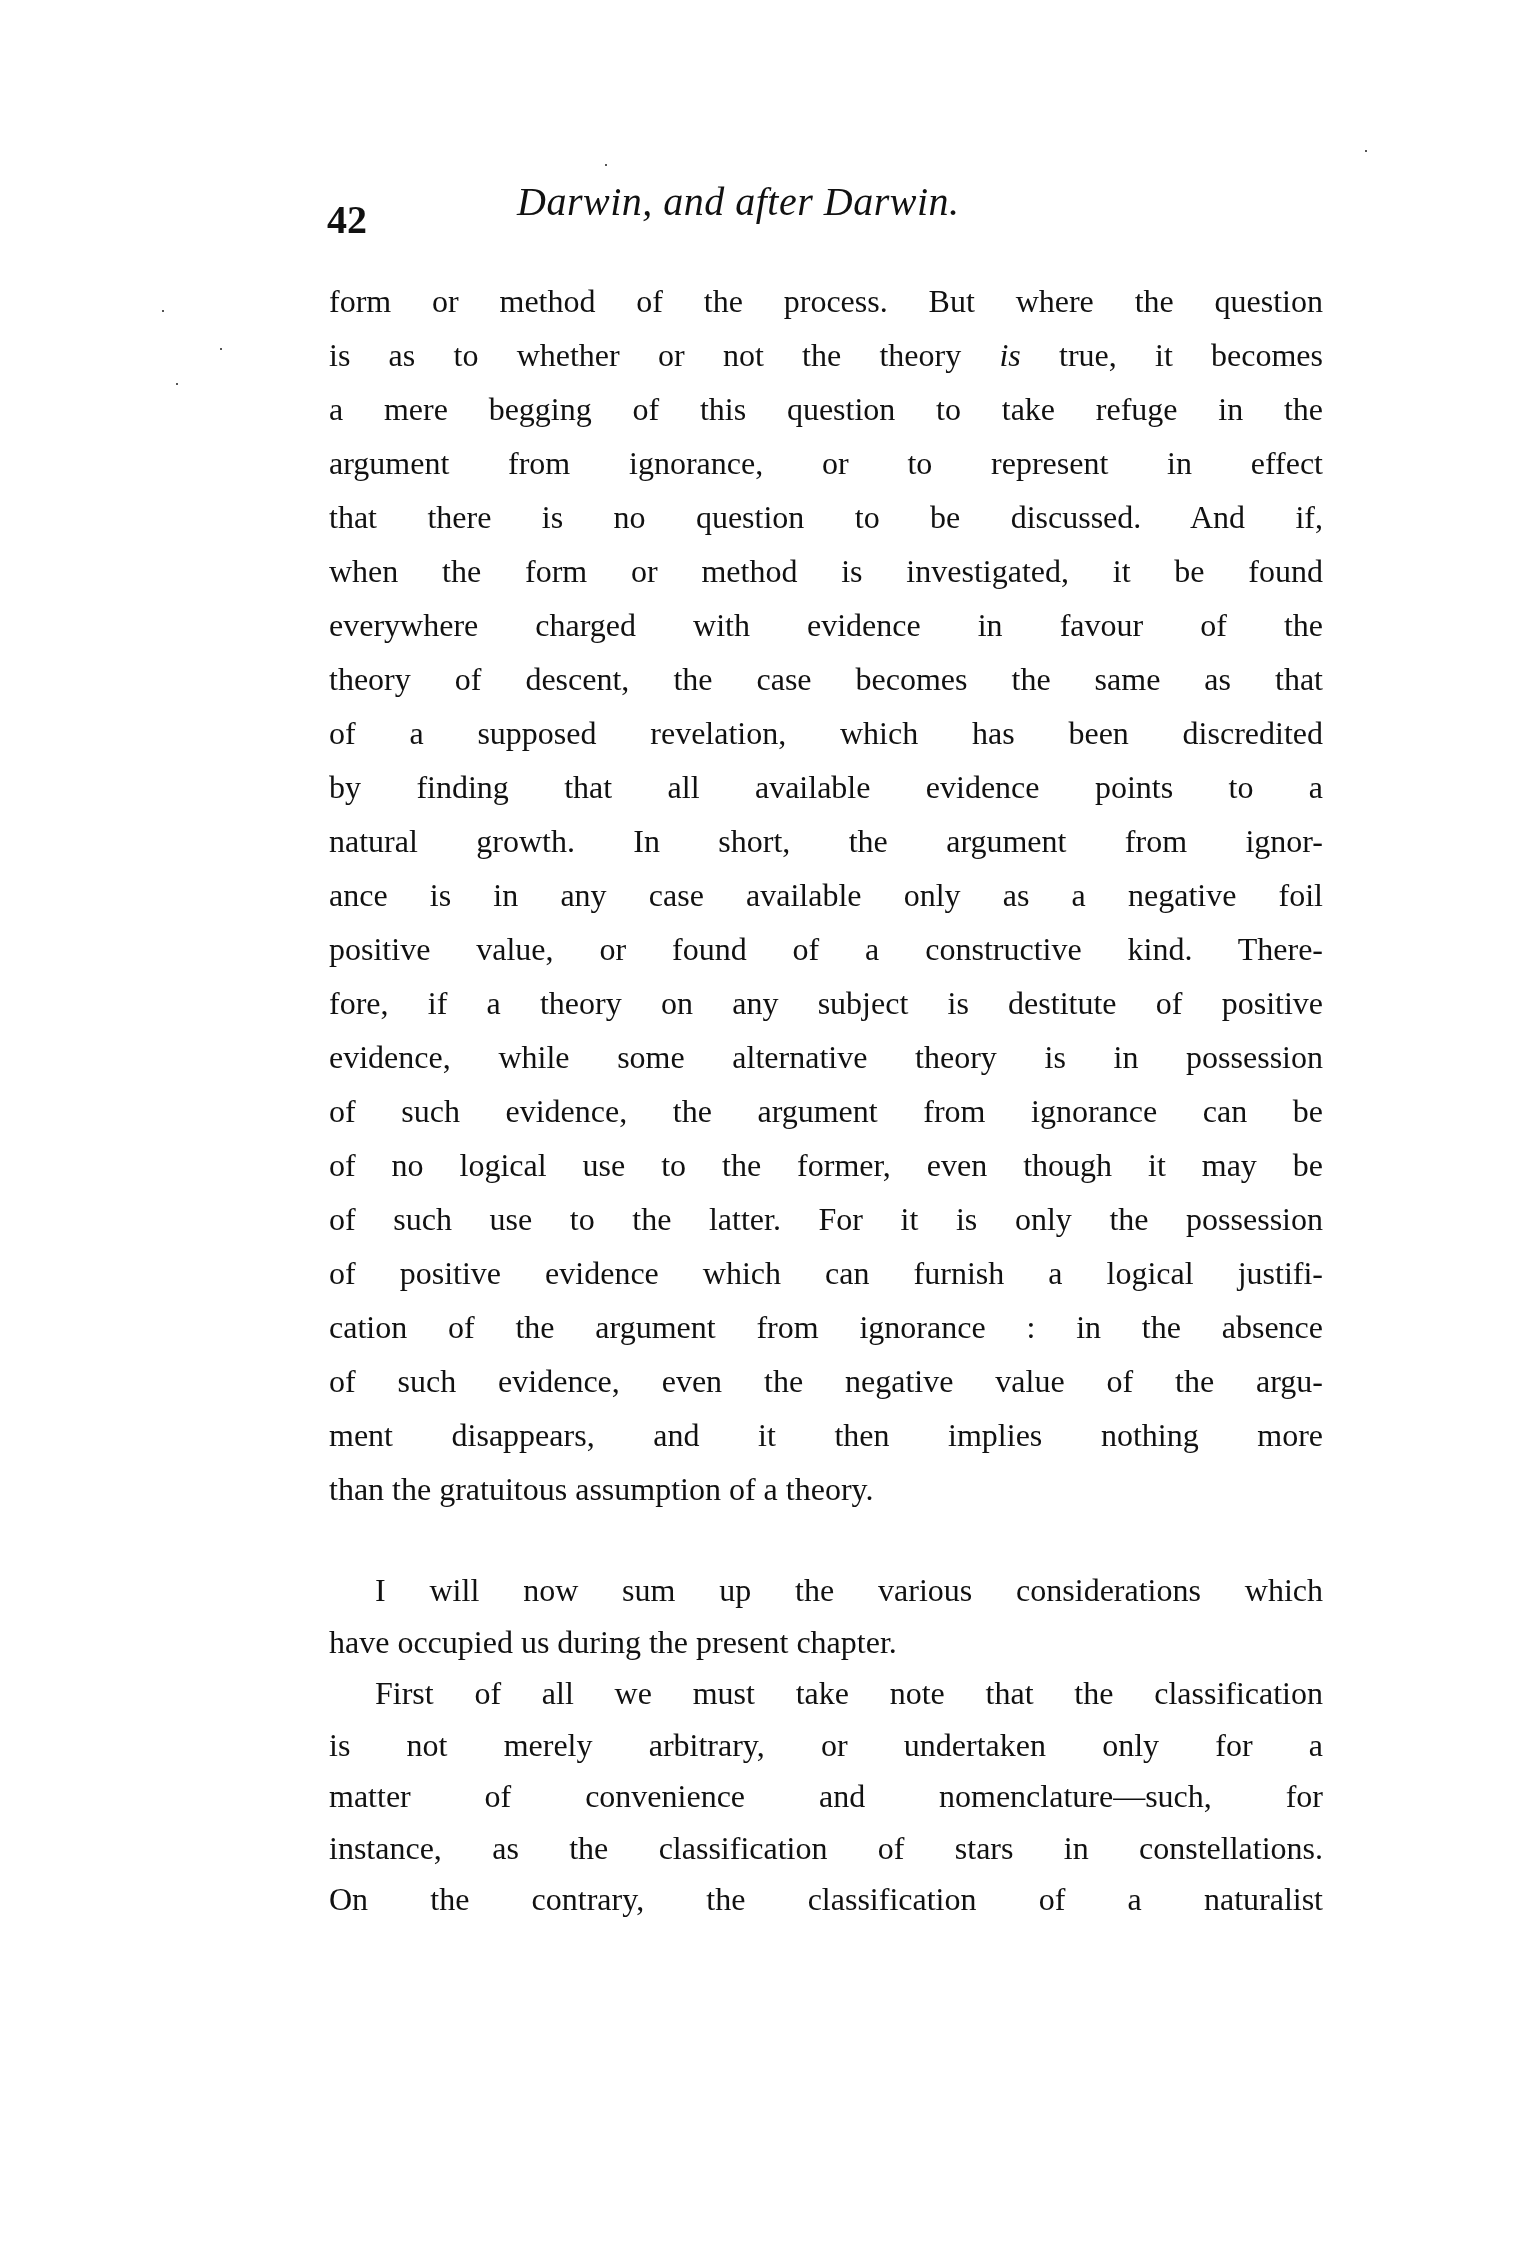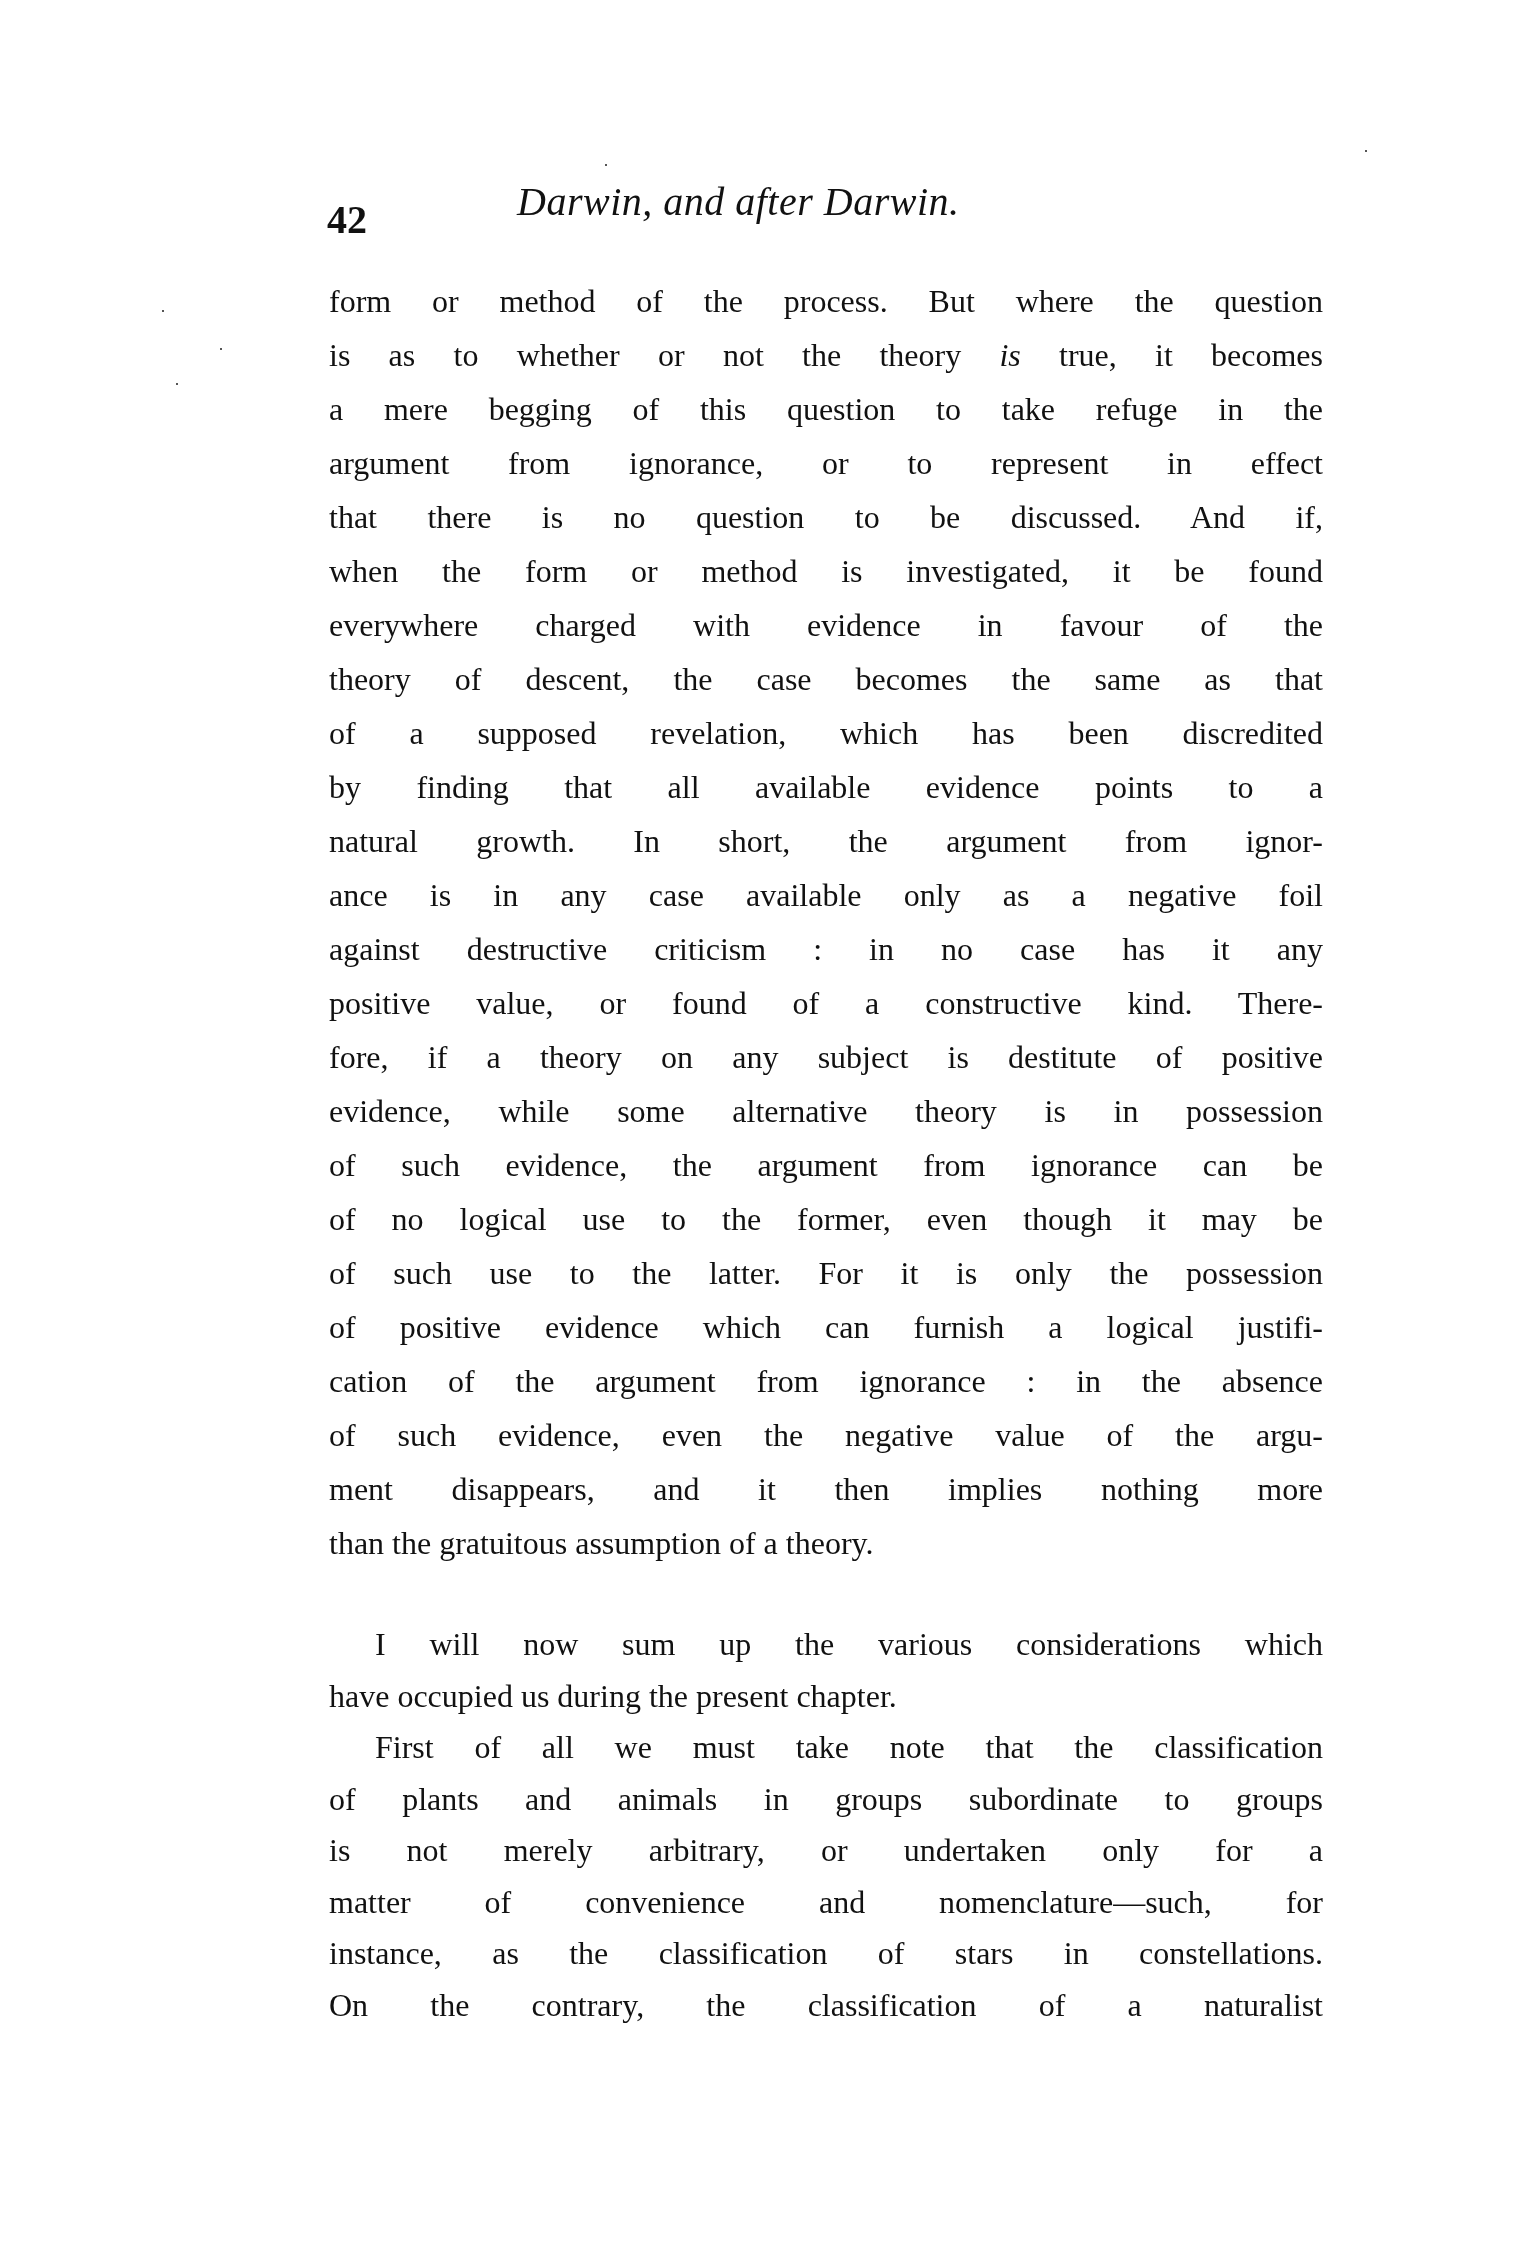--- a/index.html
+++ b/index.html
@@ -32,21 +32,20 @@
       <span class="line">a mere begging of this question to take refuge in the</span>
       <span class="line">argument from ignorance, or to represent in effect</span>
       <span class="line">that there is no question to be discussed.  And if,</span>
       <span class="line">when the form or method is investigated, it be found</span>
       <span class="line">everywhere charged with evidence in favour of the</span>
       <span class="line">theory of descent, the case becomes the same as that</span>
       <span class="line">of a supposed revelation, which has been discredited</span>
       <span class="line">by finding that all available evidence points to a</span>
       <span class="line">natural growth.  In short, the argument from ignor-</span>
       <span class="line">ance is in any case available only as a negative foil</span>
-      <span class="line">against destructive criticism : in no case has it any</span>
       <span class="line">positive value, or found of a constructive kind.  There-</span>
       <span class="line">fore, if a theory on any subject is destitute of positive</span>
       <span class="line">evidence, while some alternative theory is in possession</span>
       <span class="line">of such evidence, the argument from ignorance can be</span>
       <span class="line">of no logical use to the former, even though it may be</span>
       <span class="line">of such use to the latter.  For it is only the possession</span>
       <span class="line">of positive evidence which can furnish a logical justifi-</span>
       <span class="line">cation of the argument from ignorance : in the absence</span>
       <span class="line">of such evidence, even the negative value of the argu-</span>
       <span class="line">ment disappears, and it then implies nothing more</span>
@@ -55,21 +54,20 @@
 
     <span class="para-gap"></span>
 
     <div class="para para2">
       <span class="line indent">I will now sum up the various considerations which</span>
       <span class="line last">have occupied us during the present chapter.</span>
     </div>
 
     <div class="para para2">
       <span class="line indent">First of all we must take note that the classification</span>
-      <span class="line">of plants and animals in groups subordinate to groups</span>
       <span class="line">is not merely arbitrary, or undertaken only for a</span>
       <span class="line">matter of convenience and nomenclature—such, for</span>
       <span class="line">instance, as the classification of stars in constellations.</span>
       <span class="line">On the contrary, the classification of a naturalist</span>
     </div>
   </div>
 
   <span class="speck" style="left:162px;top:310px;"></span>
   <span class="speck" style="left:220px;top:348px;"></span>
   <span class="speck" style="left:176px;top:383px;"></span>

